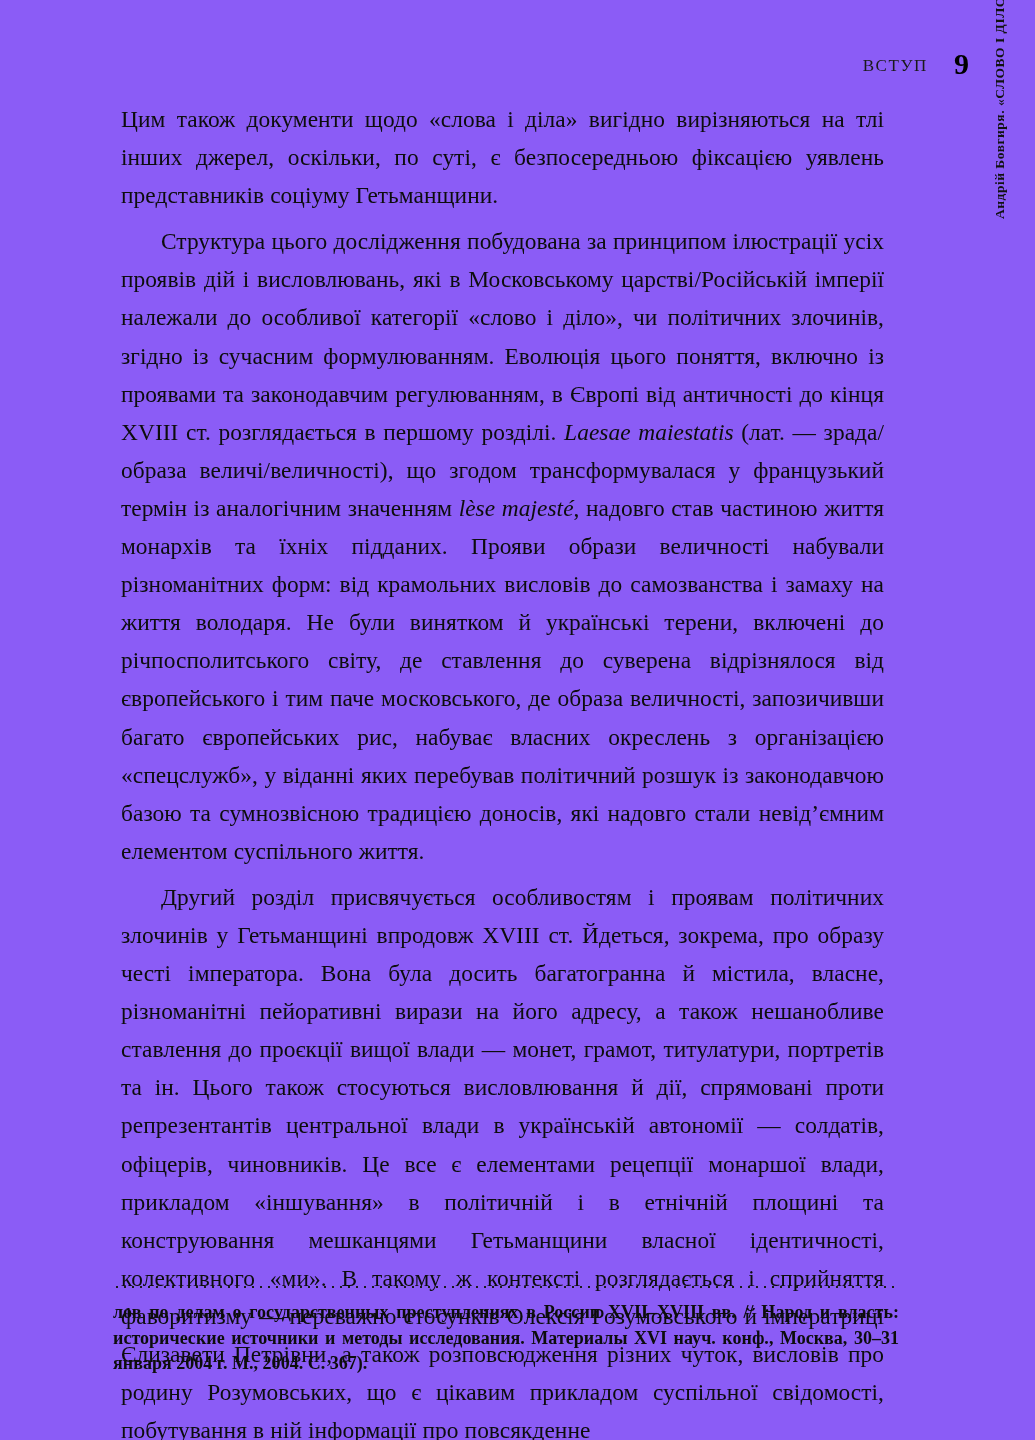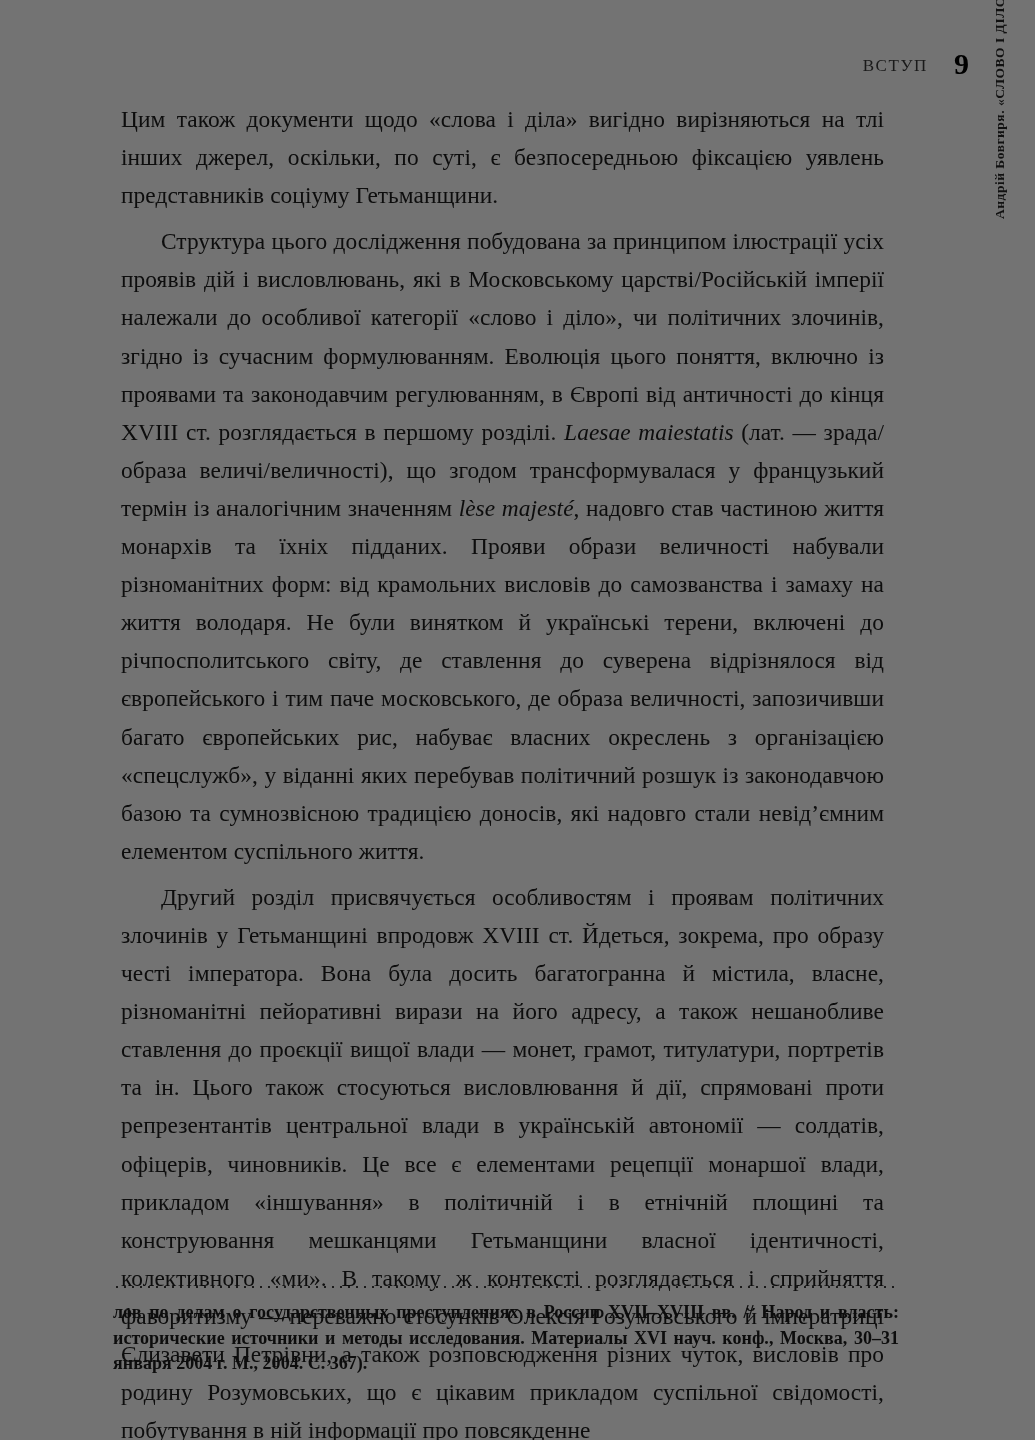--- a/index.html
+++ b/index.html
@@ -6,21 +6,21 @@
   html, body {
     margin: 0;
     padding: 0;
     background: #ffffff;
   }
 
   .page {
     position: relative;
     width: 1035px;
     height: 1440px;
-    background: #737373;
+    background: #8b5cf6;
     overflow: hidden;
     font-family: "Liberation Serif", "DejaVu Serif", serif;
     color: #0d0d0d;
     box-sizing: border-box;
   }
 
   
   .runhead {
     position: absolute;
     top: 46px;

